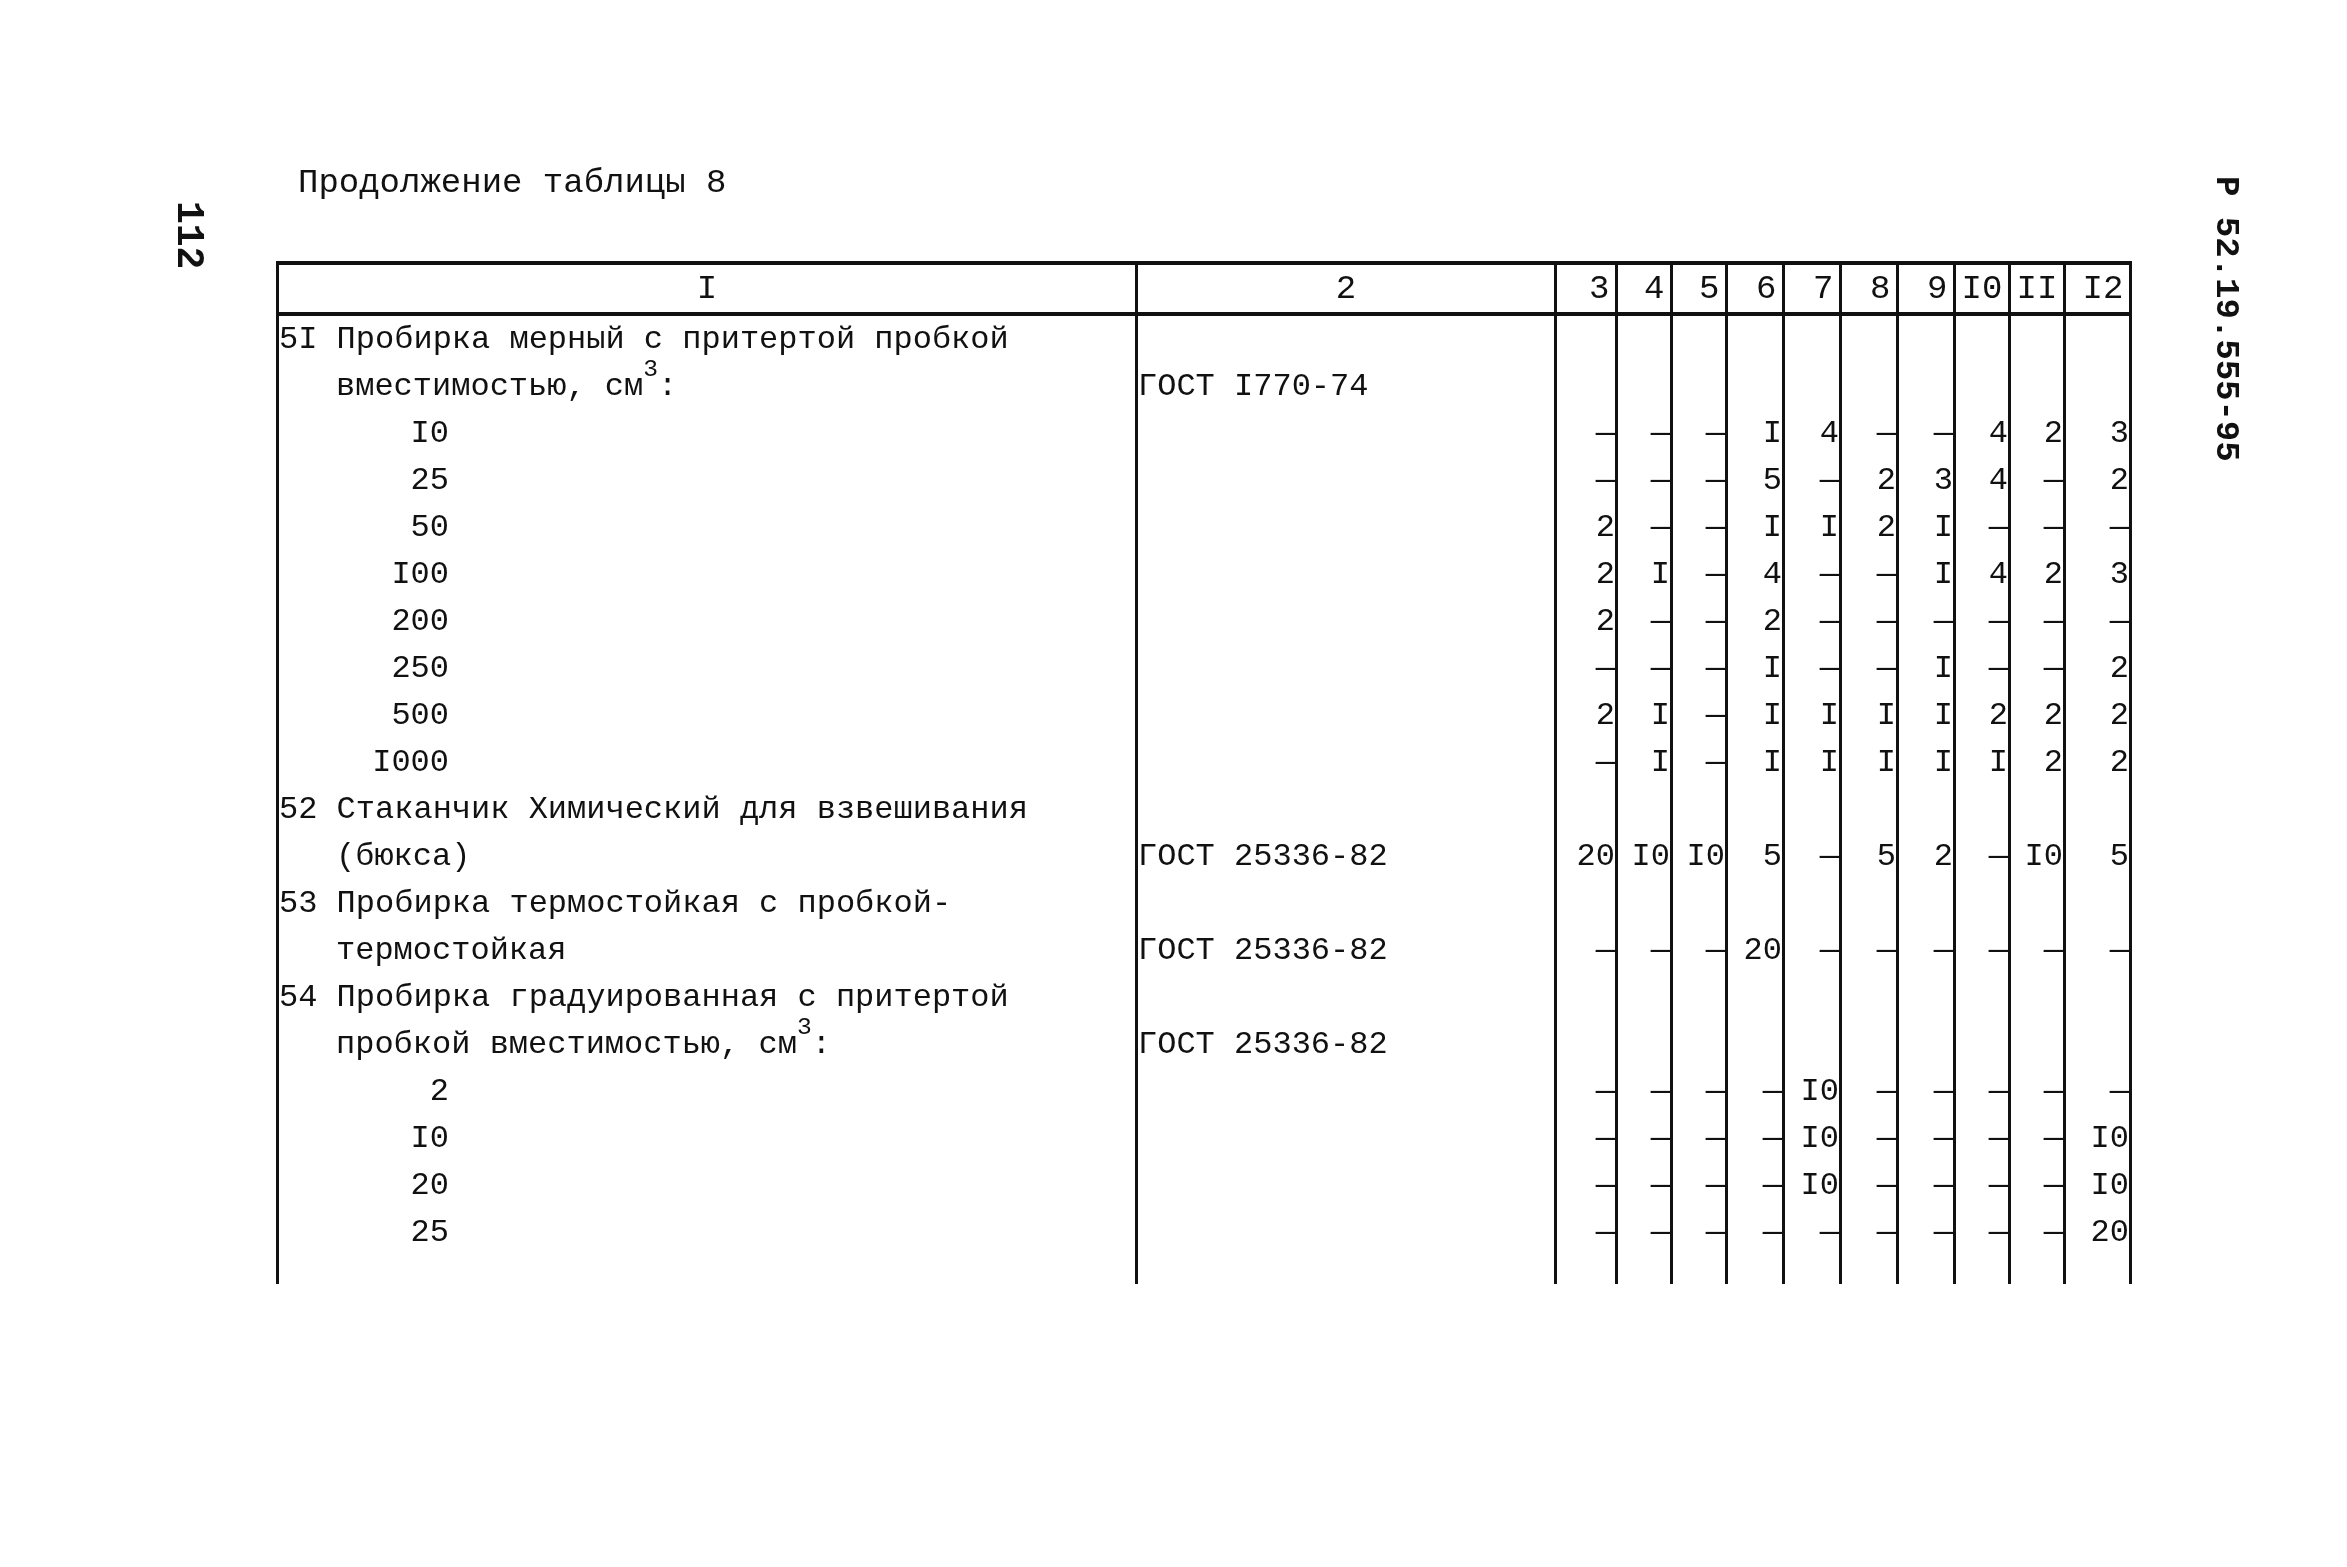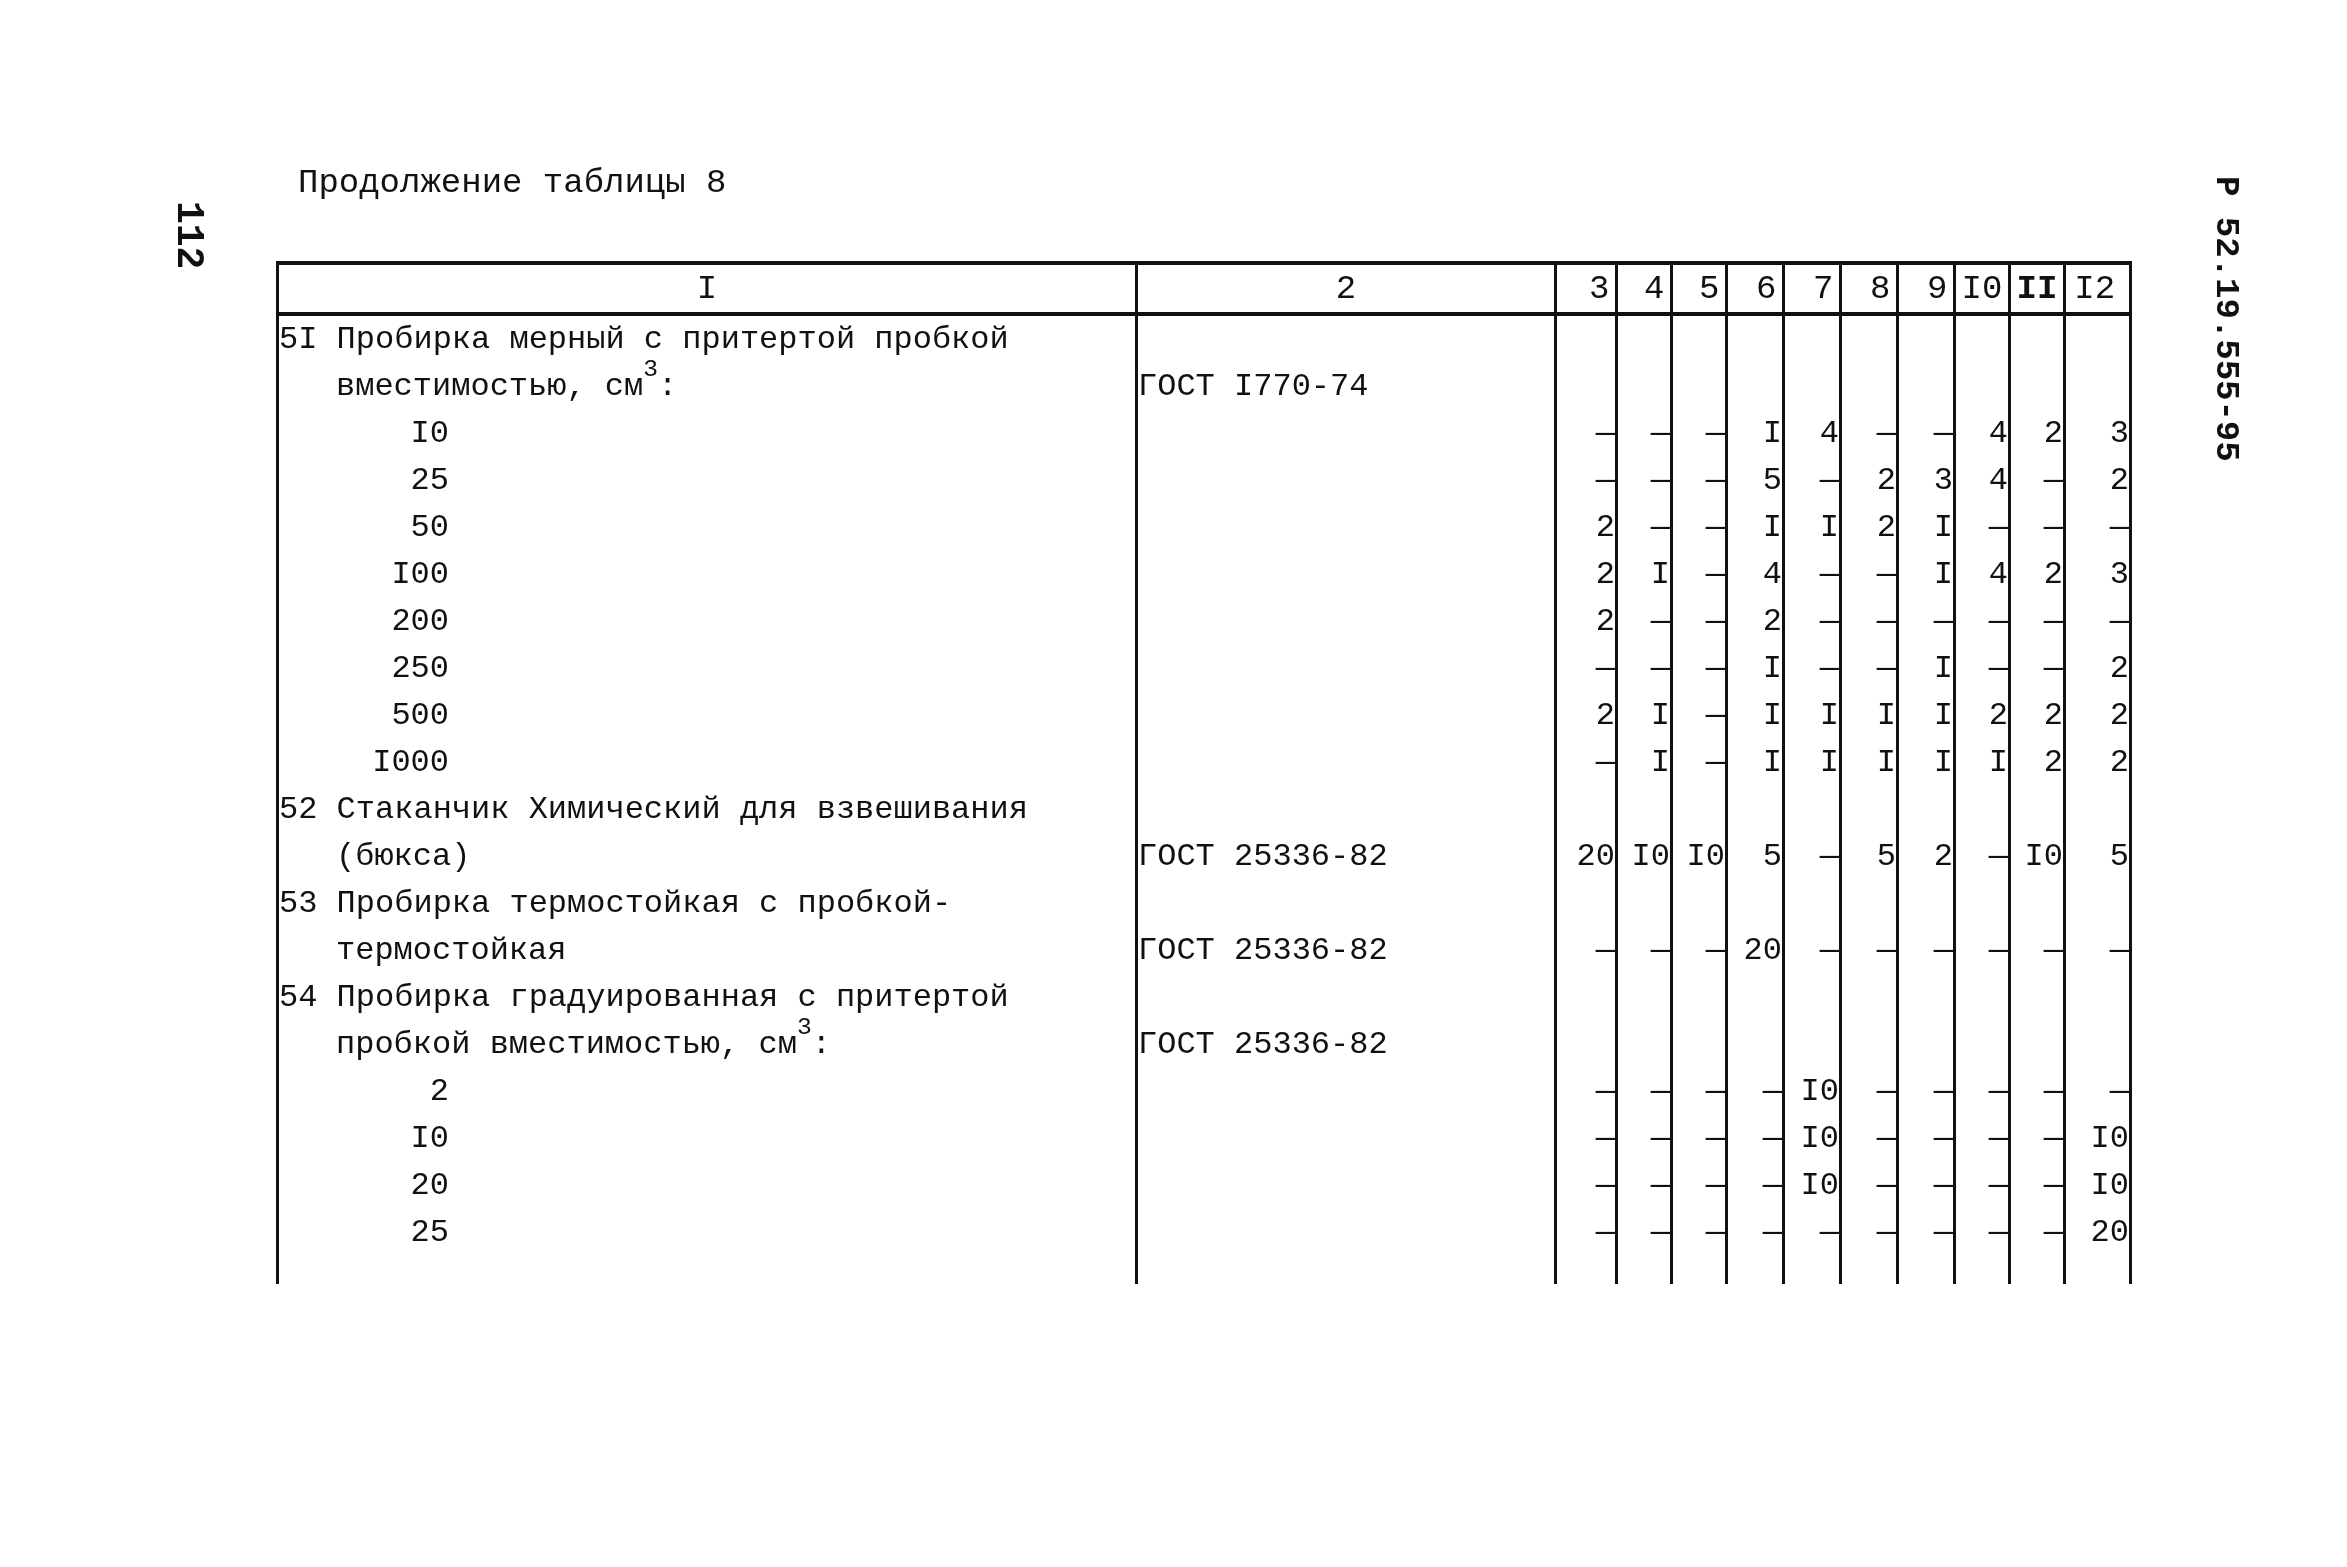--- a/index.html
+++ b/index.html
@@ -51,22 +51,22 @@
         <th>I</th>
         <th>2</th>
         <th style="text-align: right; padding-right: 5.7px;">3</th>
         <th style="text-align: right; padding-right: 5.7px;">4</th>
         <th style="text-align: right; padding-right: 5.7px;">5</th>
         <th style="text-align: right; padding-right: 5.7px;">6</th>
         <th style="text-align: right; padding-right: 5.7px;">7</th>
         <th style="text-align: right; padding-right: 5.7px;">8</th>
         <th style="text-align: right; padding-right: 5.7px;">9</th>
         <th style="text-align: right; padding-right: 5.7px;">I0</th>
-        <th style="text-align: right; padding-right: 5.7px; font-weight: bold;">II</th>
-        <th style="text-align: center; padding-right: 5.7px;">I2</th>
+        <th style="text-align: right; padding-right: 5.7px;">II</th>
+        <th style="text-align: right; padding-right: 5.7px;">I2</th>
       </tr>
   </thead>
   <tbody id="tbody">
       <tr>
         <td class="name"><span>5I Пробирка мерный с притертой пробкой</span></td>
         <td class="gost"></td>
         <td class="v"></td>
         <td class="v"></td>
         <td class="v"></td>
         <td class="v"></td>

